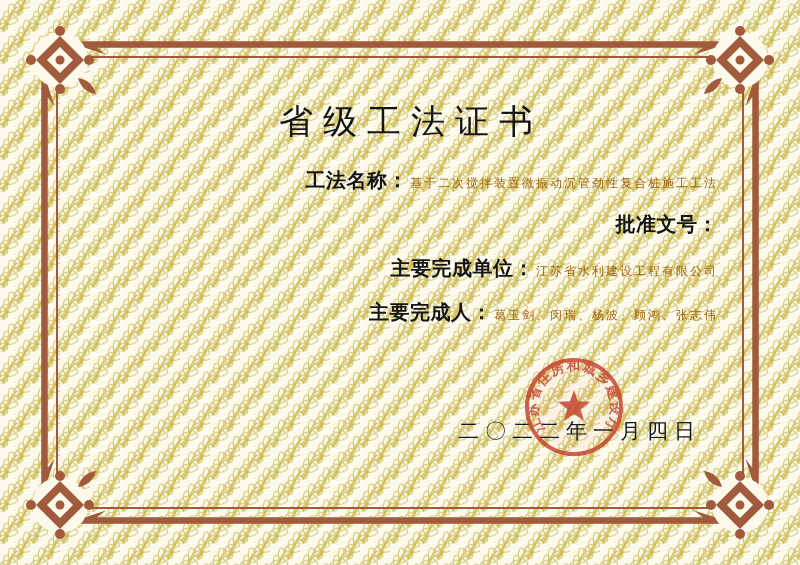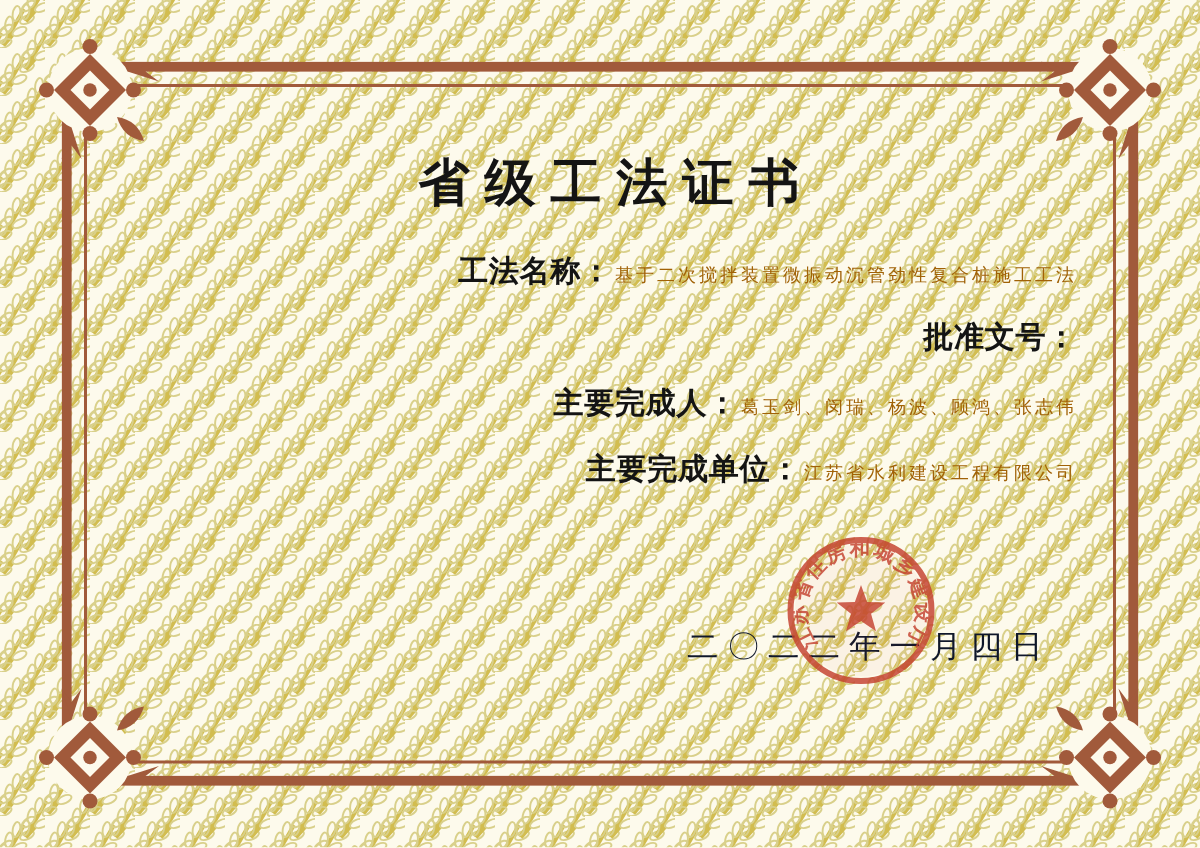--- a/index.html
+++ b/index.html
@@ -22,21 +22,21 @@
     position: absolute; left: 0; top: 0;
     width: 800px; height: 565px;
     z-index: 2;
   }
   .cert-title {
     position: absolute;
     top: 99px; left: 0;
     width: 100%;
     text-align: center;
     font-size: 34px;
-    font-weight: bold;
+    font-weight: normal;
     letter-spacing: 10px;
     padding-left: 22px;
     box-sizing: border-box;
     color: #141414;
   }
   .fields {
     position: absolute;
     left: 118px; top: 167px;
     width: 600px;
   }
@@ -133,26 +133,26 @@
 
     <div class="fields">
       <div class="field-row">
         <span class="field-label">工法名称：</span>
         <span class="field-value">基于二次搅拌装置微振动沉管劲性复合桩施工工法</span>
       </div>
       <div class="field-row">
         <span class="field-label">批准文号：</span>
       </div>
       <div class="field-row">
+        <span class="field-label">主要完成单位：</span>
+        <span class="field-value">江苏省水利建设工程有限公司</span>
+      </div>
+      <div class="field-row">
         <span class="field-label">主要完成人：</span>
         <span class="field-value">葛玉剑、闵瑞、杨波、顾鸿、张志伟</span>
-      </div>
-      <div class="field-row">
-        <span class="field-label">主要完成单位：</span>
-        <span class="field-value">江苏省水利建设工程有限公司</span>
       </div>
     </div>
 
     <div class="date-line">二〇二二年一月四日</div>
   </div>
 
   <svg class="stamp-svg" viewBox="0 0 112 112" xmlns="http://www.w3.org/2000/svg">
     <defs>
       <path id="seal-arc" d="M24,73.5 A37,37 0 1 1 88,73.5" fill="none"></path>
     </defs>

